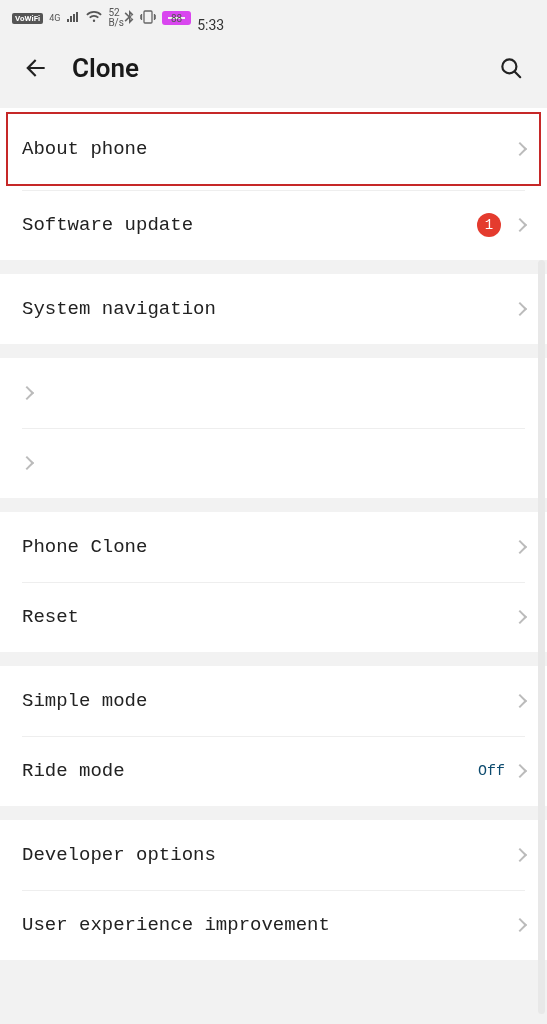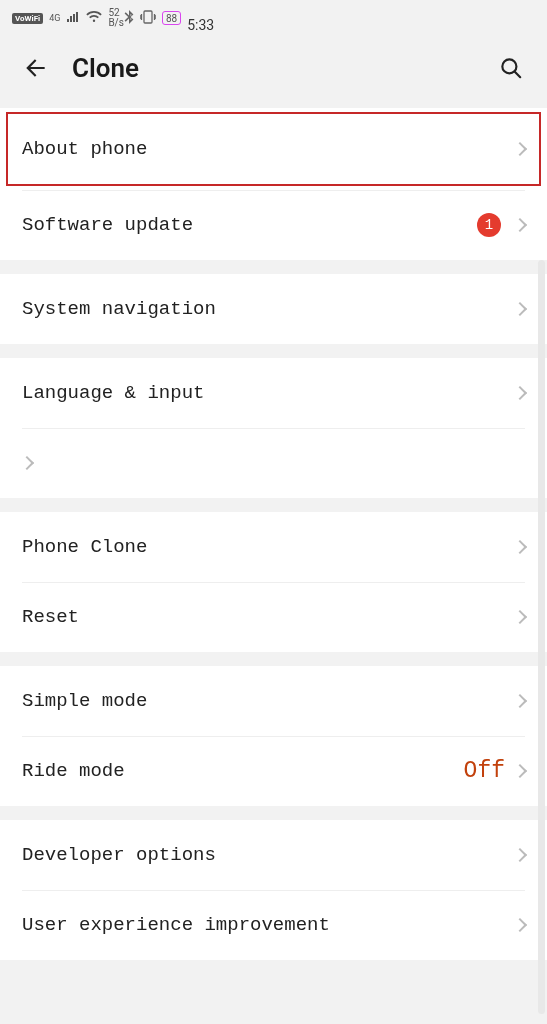--- a/index.html
+++ b/index.html
@@ -30,21 +30,21 @@
     color: #fff;
     font-size: 8px;
     font-weight: bold;
     padding: 1px 3px;
     border-radius: 2px;
   }
   .net-speed { font-size: 10px; line-height: 1; color:#555; text-align: left;}
   .battery-box {
     display: inline-flex;
     align-items: center;
-    border: 1px solid #d946ef;
+    border: 6px solid #d946ef;
     border-radius: 3px;
     padding: 0 3px;
     font-size: 10px;
     height: 14px;
   }
   .clock { font-size: 14px; color:#333;margin-top:13px; }
   
   .header {
     height: 72px;
     background: #f2f2f2;
@@ -75,22 +75,22 @@
     top:0; left:22px; right:22px;
     height:1px;
     background:#eee;
   }
   .row-label {
     flex: 1;
     font-size: 19px;
     color: #222;
   }
   .row-value {
-    font-size: 23px;
-    color: #c2410c;
+    font-size: 15px;
+    color: #0c4a6e;
     margin-right: 10px;
   }
   .chevron {
     width: 10px;
     height: 10px;
     border-right: 2px solid #bbb;
     border-bottom: 2px solid #bbb;
     transform: rotate(-45deg);
   }
   .badge {
@@ -192,21 +192,20 @@
       </div>
     </div>
     <div class="group">
       <div class="row">
         <div class="row-label">System navigation</div>
         <div class="chevron"></div>
       </div>
     </div>
     <div class="group">
       <div class="row">
-        <div class="row-label">Language &amp; input</div>
         <div class="chevron"></div>
       </div>
       <div class="row">
         <div class="chevron"></div>
       </div>
     </div>
     <div class="group">
       <div class="row">
         <div class="row-label">Phone Clone</div>
         <div class="chevron"></div>

